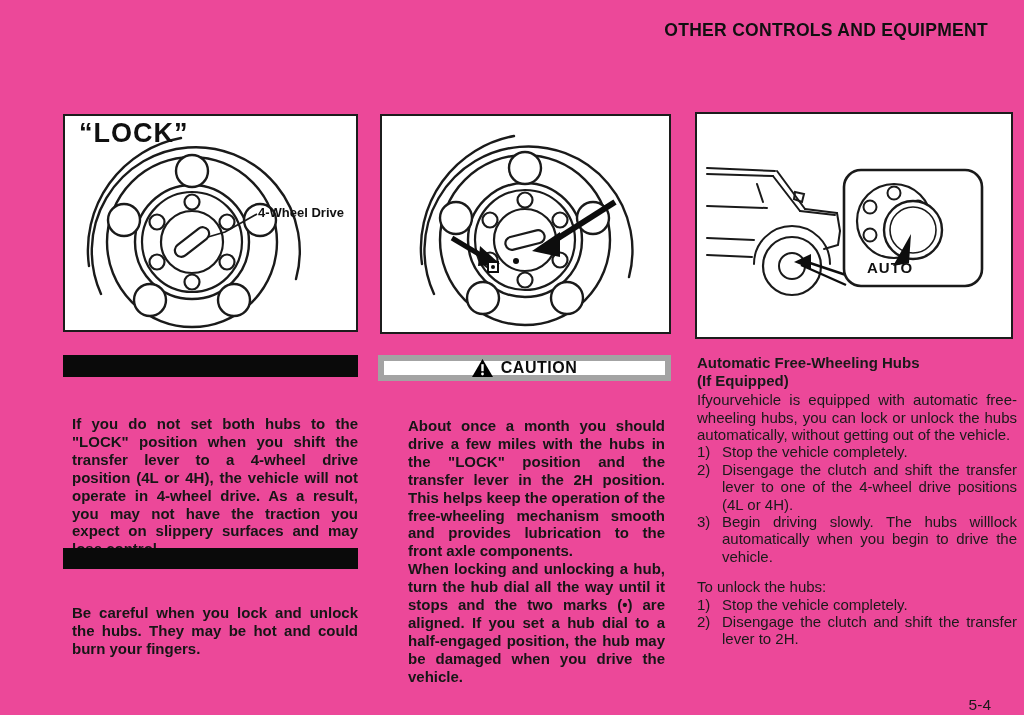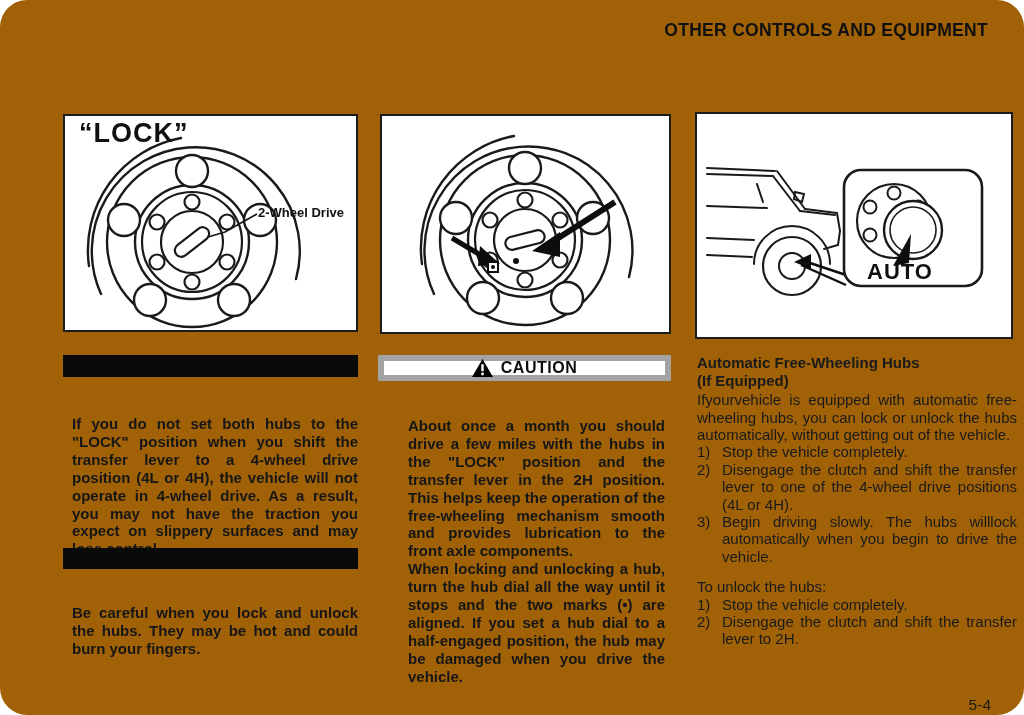--- a/index.html
+++ b/index.html
@@ -1,24 +1,23 @@
 <!DOCTYPE html>
 <html><head>
 <meta charset="utf-8">
 <style>
   * { box-sizing: border-box; margin: 0; padding: 0; }
   html, body { background: #ffffff; }
   .page {
     position: relative;
     width: 1024px; height: 715px;
-    background: #a16207;
+    background: #ec4899;
     font-family: "Liberation Sans", sans-serif;
     color: #141414;
     overflow: hidden;
-    border-radius: 27px;
   }
   .header {
     position: absolute; top: 20px; right: 36px;
     font-size: 17.5px; font-weight: bold; letter-spacing: .3px;
     color: #101010;
   }
   .figbox {
     position: absolute;
     border: 2px solid #1c1c1c;
     background: #fff;
@@ -32,21 +31,21 @@
     font-size: 27px; font-weight: bold; letter-spacing: 1px;
     color: #101010;
   }
   .fwd-label {
     position: absolute; left: 193px; top: 89px;
     font-size: 13px; font-weight: bold; white-space: nowrap;
     color: #101010;
   }
   .auto-label {
     position: absolute; left: 170px; top: 145px;
-    font-size: 22px; font-weight: bold; letter-spacing: 1px;
+    font-size: 15px; font-weight: bold; letter-spacing: 1px;
     color: #101010;
   }
   .blackbar {
     position: absolute; left: 63px; width: 295px; height: 22px;
     background: #0a0a0a;
   }
   #bar1 { top: 355px; }
   #bar2 { top: 548px; height: 21px; }
   .body-bold {
     position: absolute;
@@ -108,21 +107,21 @@
         <circle cx="162" cy="146" r="7.5"></circle>
         <circle cx="127" cy="166" r="7.5"></circle>
         <circle cx="92" cy="146" r="7.5"></circle>
         <circle cx="92" cy="106" r="7.5"></circle>
         <circle cx="127" cy="126" r="31"></circle>
         <rect x="107" y="119.5" width="40" height="13" rx="6.5" transform="rotate(-38 127 126)"></rect>
       </g>
       <path d="M 192,98 L 160,116 L 143,121" stroke="#1a1a1a" fill="none" stroke-width="1.8"></path>
     </svg>
     <div class="lock-label">“LOCK”</div>
-    <div class="fwd-label">2-Wheel Drive</div>
+    <div class="fwd-label">4-Wheel Drive</div>
   </div>
 
   <div class="figbox" id="fig-mid">
     <svg width="287" height="216" viewBox="0 0 287 216">
       <g stroke="#1a1a1a" fill="none" stroke-width="2.4" stroke-linecap="round">
         <path d="M 52,178 A 104,104 0 1 1 247,161"></path>
         <path d="M 40,148 A 114,114 0 0 1 132,20"></path>
         <circle cx="143" cy="124" r="85"></circle>
         <circle cx="143" cy="124" r="57"></circle>
       </g>

